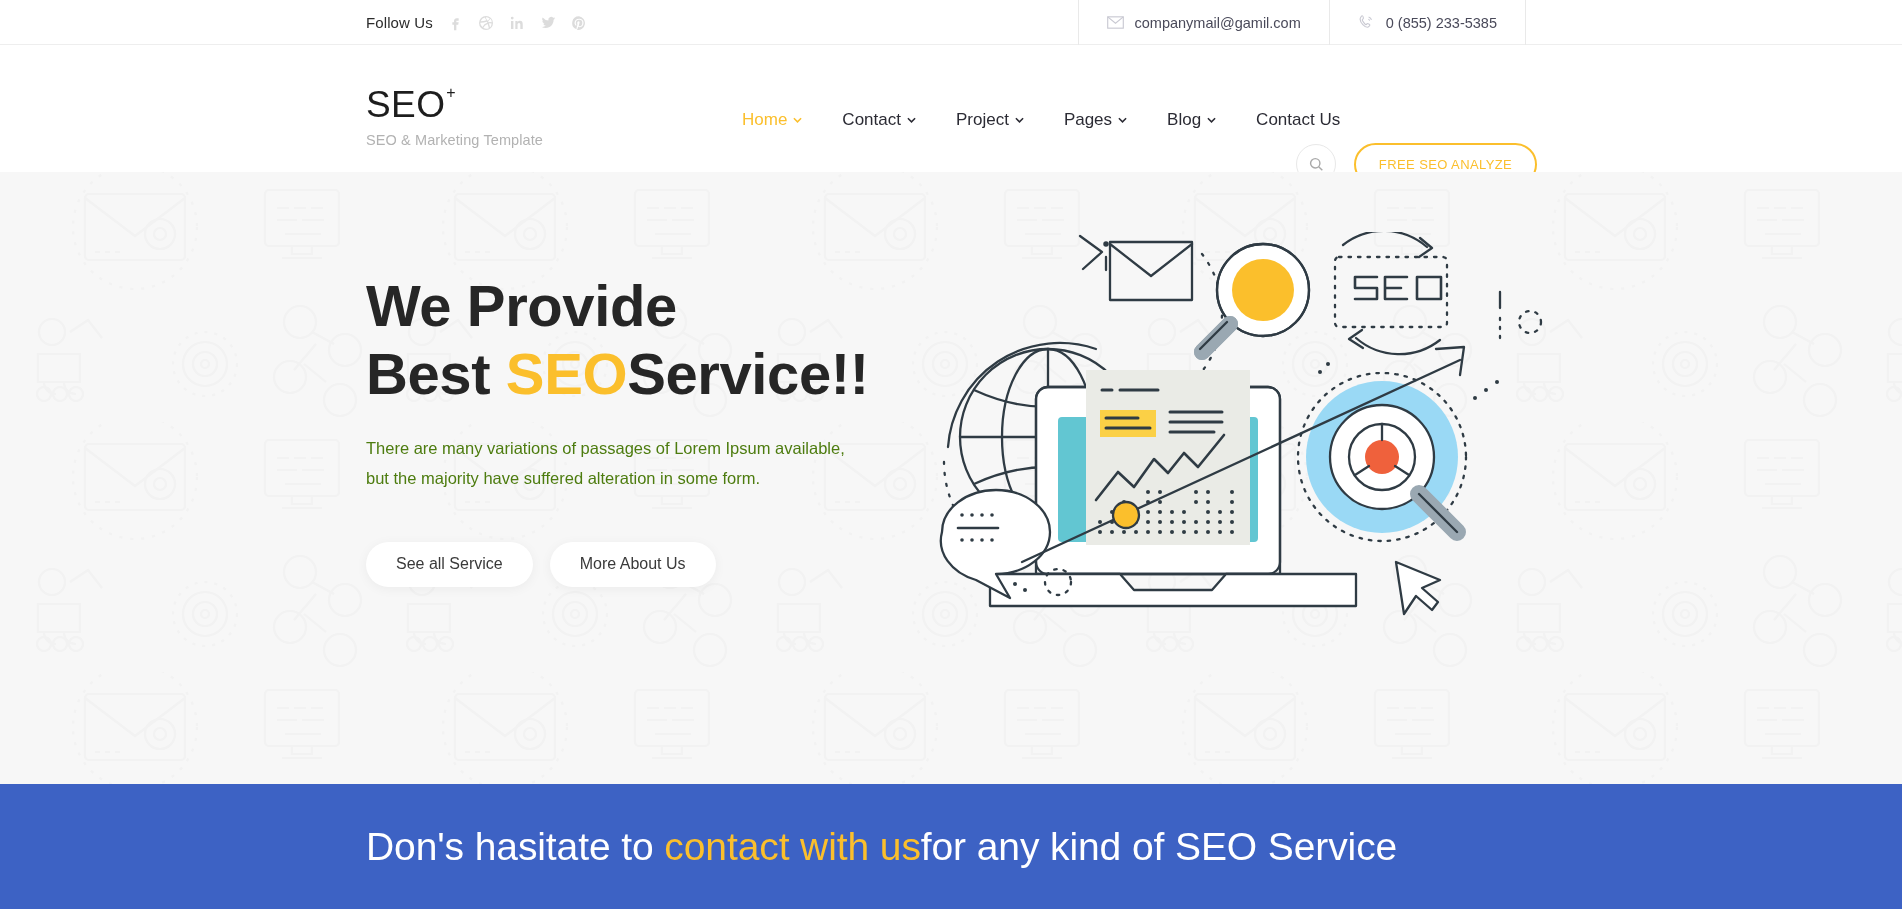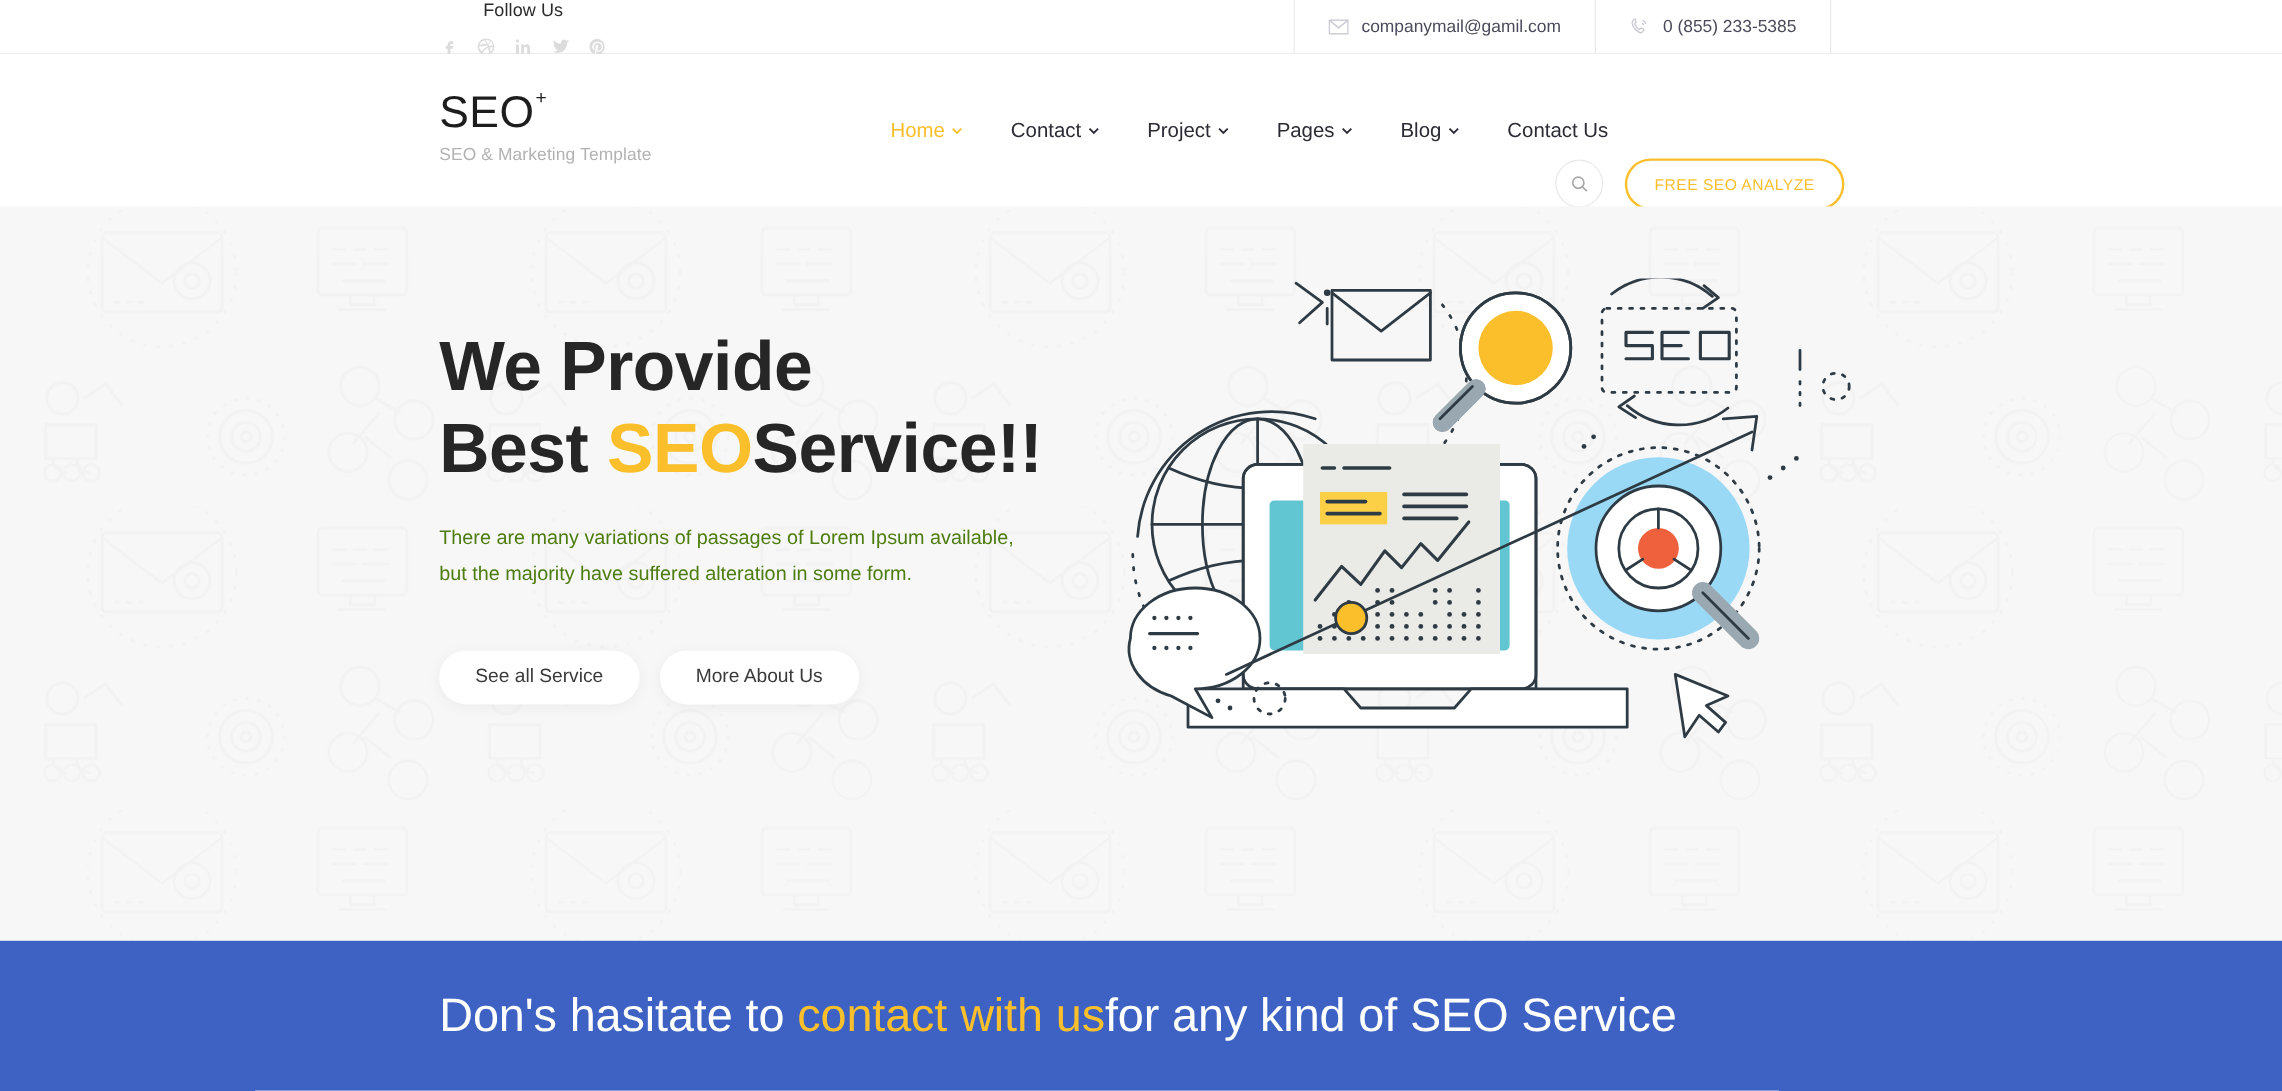--- a/index.html
+++ b/index.html
@@ -13,21 +13,21 @@
 
   
   .topbar {
     position: absolute; left: 0; top: 0; width: 1902px; height: 45px;
     background: #ffffff;
     display: flex; align-items: center;
     border-bottom: 1px solid #eeeeee;
   }
   .topbar-left {
     position: absolute; left: 366px; top: 0; height: 45px;
-    display: flex; align-items: center; gap: 14px; flex-direction: column;
+    display: flex; align-items: center; gap: 14px;
   }
   .follow-label {
     font-size: 15px; color: #2b2b2b; font-weight: 400; letter-spacing: .1px;
   }
   .social-list { display: flex; align-items: center; gap: 15px; }
   .social-ico { width: 16px; height: 16px; display: block; color: #dcdcdc; }
   .social-ico svg { width: 100%; height: 100%; fill: currentColor; display:block; }
 
   .topbar-right {
     position: absolute; right: 376px; top: 0; height: 45px;
@@ -38,21 +38,21 @@
     padding: 0 28px;
     border-left: 1px solid #e9e9e9;
     font-size: 14.5px; color: #4a4a5a;
   }
   .tb-item:last-child { border-right: 1px solid #e9e9e9; }
   .tb-ico { width: 17px; height: 17px; color: #c9c9d2; display:block; }
   .tb-ico svg { width:100%; height:100%; display:block; fill:none; stroke: currentColor; stroke-width: 1.6; }
 
   
   .header {
-    position: absolute; left: 0; top: 45px; width: 1536px; height: 127px;
+    position: absolute; left: 0; top: 56px; width: 1536px; height: 127px;
     background: #ffffff; display: flex; align-items: center;
   }
   .brand { position: absolute; left: 366px; top: 30px; }
   .brand-logo {
     font-size: 37px; font-weight: 400; color: #1d1d1d; line-height: 1;
     letter-spacing: .4px; position: relative; display: inline-block;
   }
   .brand-logo .plus {
     font-size: 16px; vertical-align: super; position: relative; top: -6px; left: 1px;
   }

